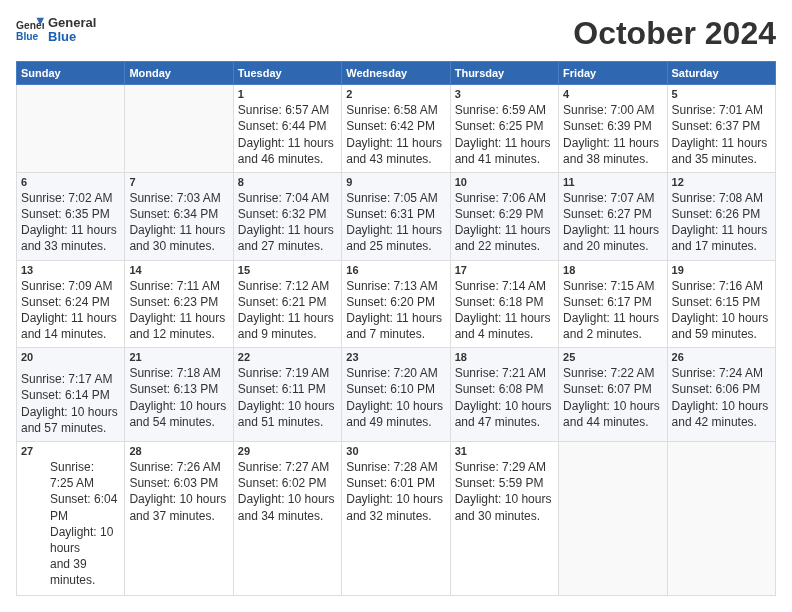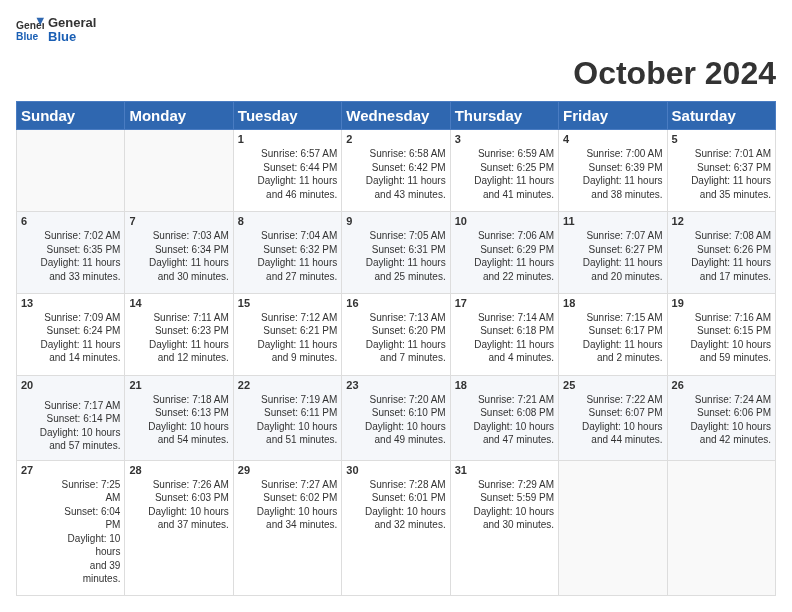--- a/index.html
+++ b/index.html
@@ -33,37 +33,36 @@
       height: 28px;
     }
     .title-block {
       text-align: right;
     }
     .month-title {
       font-size: 32px;
       font-weight: bold;
       color: #333;
       line-height: 1.1;
-      margin-top: 40px;
     }
     .location {
       font-size: 14px;
       color: #555;
     }
     .calendar {
       flex: 1;
       border: 1px solid #ccc;
       border-collapse: collapse;
       width: 100%;
       table-layout: fixed;
     }
     .calendar th {
       background-color: #2f67b0;
       color: #fff;
-      font-size: 15px;
+      font-size: 11px;
       font-weight: bold;
       padding: 5px 4px;
       text-align: left;
       border: 1px solid #4a7cc2;
     }
     .calendar td {
       vertical-align: top;
       padding: 3px 4px;
       border: 1px solid #ddd;
       font-size: 9.5px;
@@ -74,24 +73,23 @@
     .calendar tr:nth-child(even) td {
       background: #f5f7fa;
     }
     .day-number {
       font-size: 11px;
       font-weight: bold;
       display: block;
       margin-bottom: 2px;
     }
     .cell-text {
-      font-size: 10px;
+      font-size: 12px;
       line-height: 1.35;
       color: #333;
-      text-align: right;
     }
     .empty-cell {
       background: #f9f9f9 !important;
     }
   </style>
 </head>
 <body>
 
 <div class="page">
   <div class="header">
@@ -173,21 +171,21 @@
           </td>
           <td>
             <span class="day-number">7</span>
             <div class="cell-text" style="white-space: pre-line;">Sunrise: 7:03 AM
 Sunset: 6:34 PM
 Daylight: 11 hours
 and 30 minutes.</div>
           </td>
           <td>
             <span class="day-number">8</span>
-            <div class="cell-text" style="white-space: pre-line; margin-left: 15px;">Sunrise: 7:04 AM
+            <div class="cell-text" style="white-space: pre-line;">Sunrise: 7:04 AM
 Sunset: 6:32 PM
 Daylight: 11 hours
 and 27 minutes.</div>
           </td>
           <td>
             <span class="day-number">9</span>
             <div class="cell-text" style="white-space: pre-line;">Sunrise: 7:05 AM
 Sunset: 6:31 PM
 Daylight: 11 hours
 and 25 minutes.</div>

